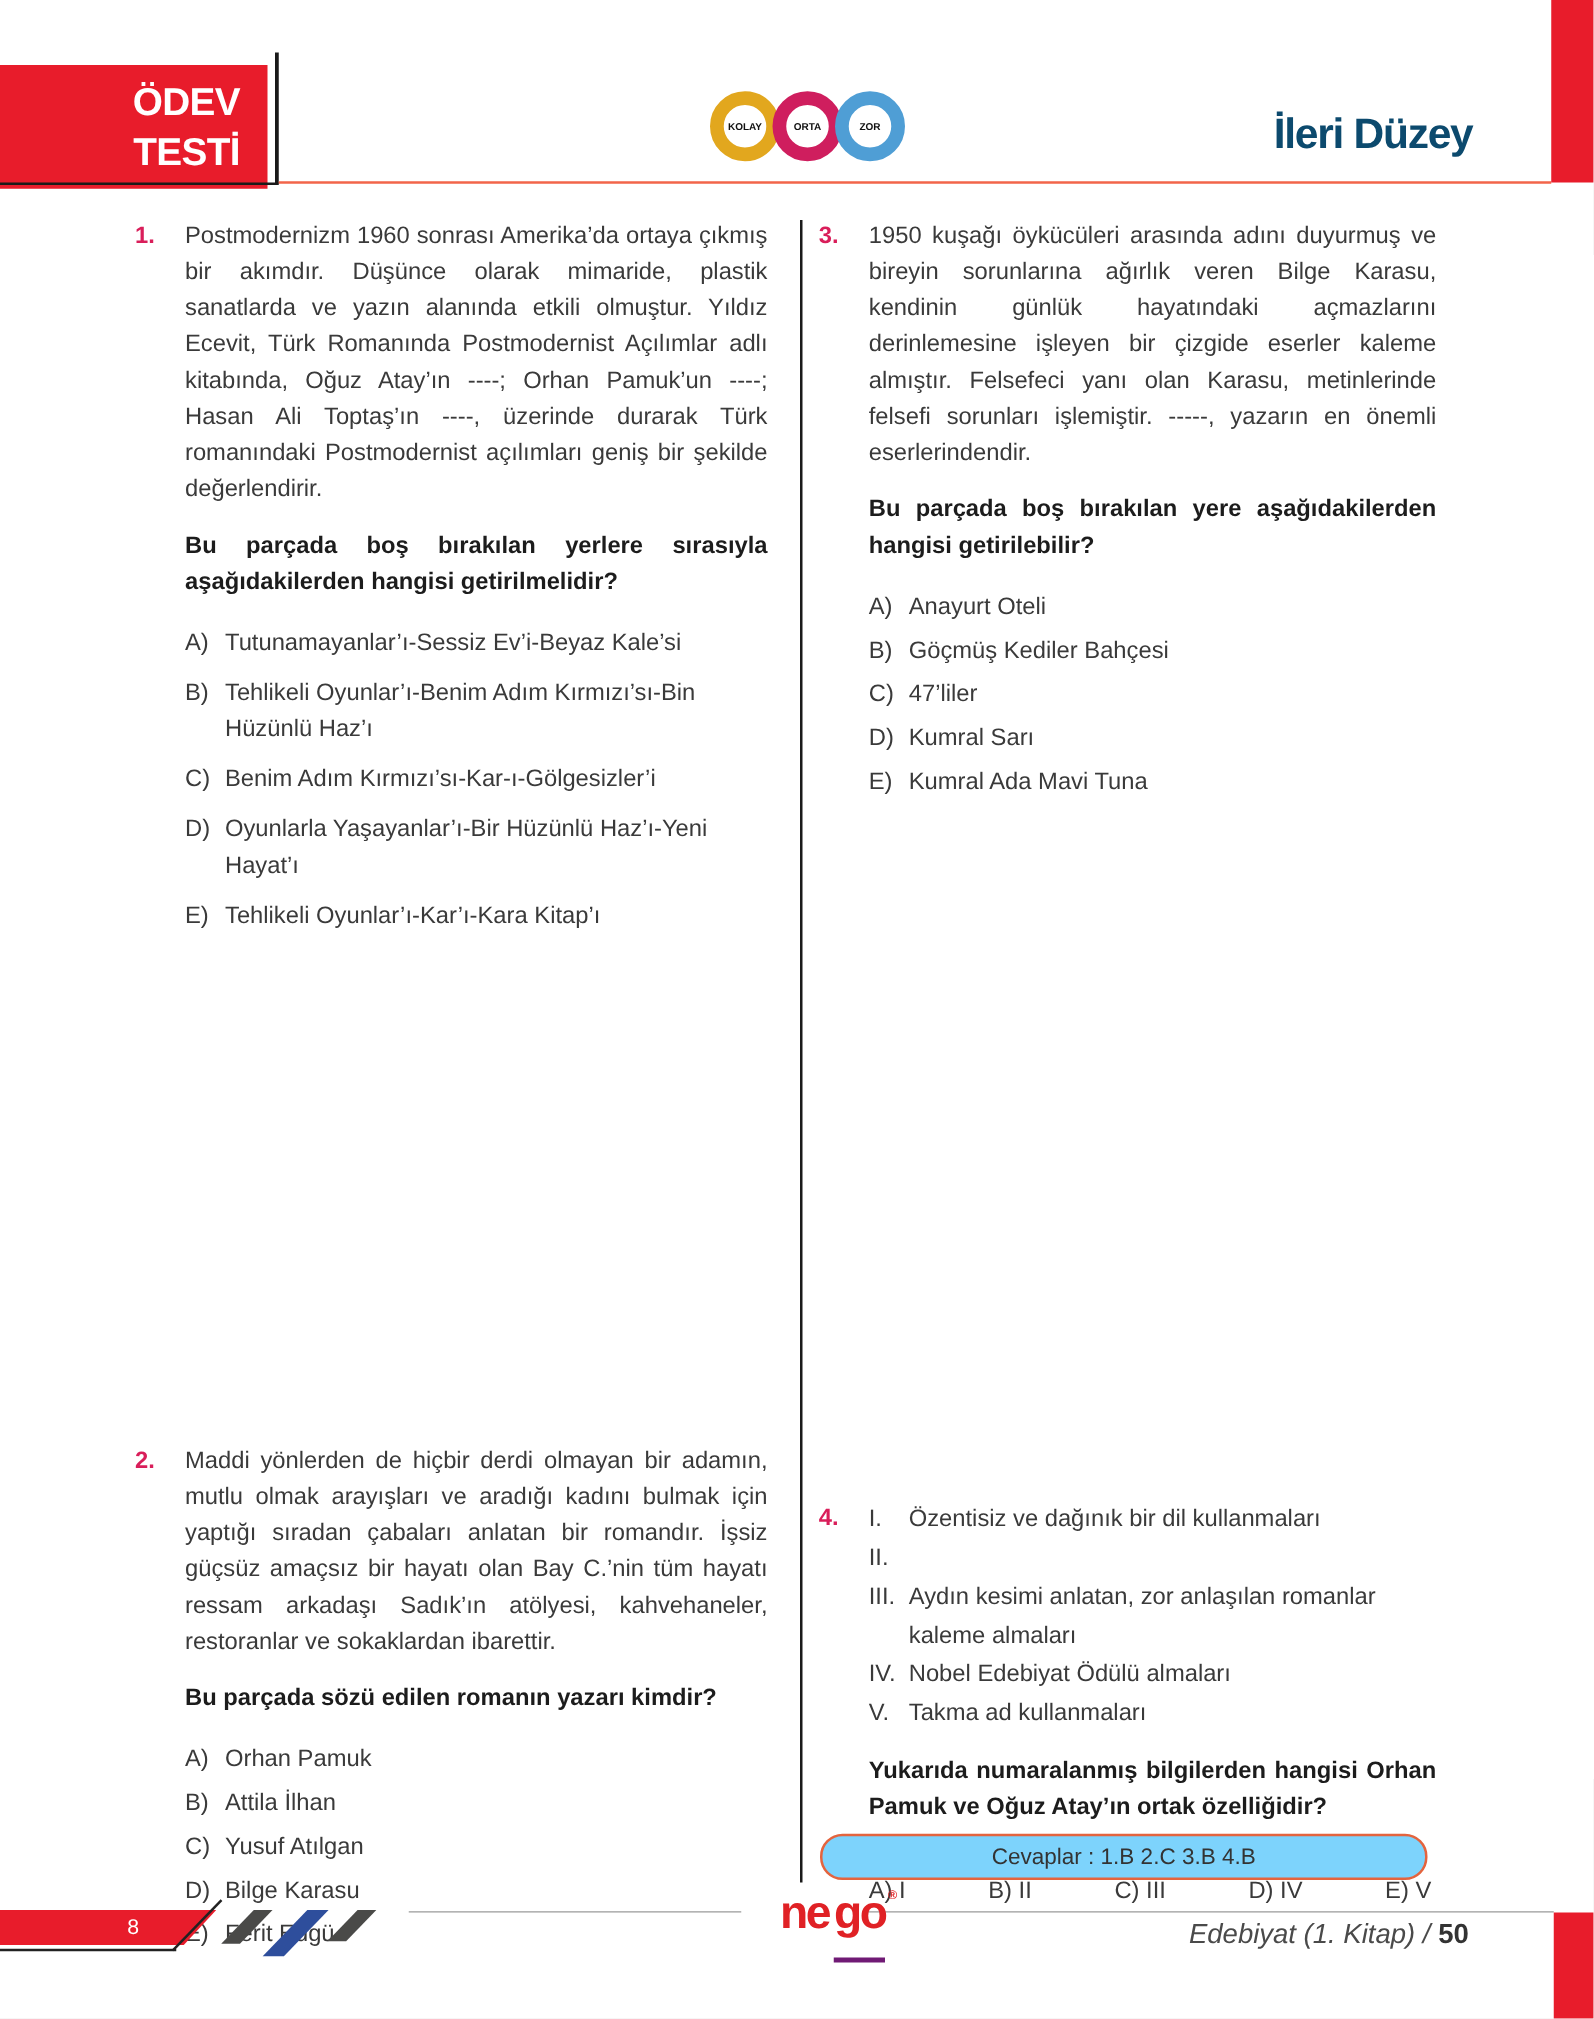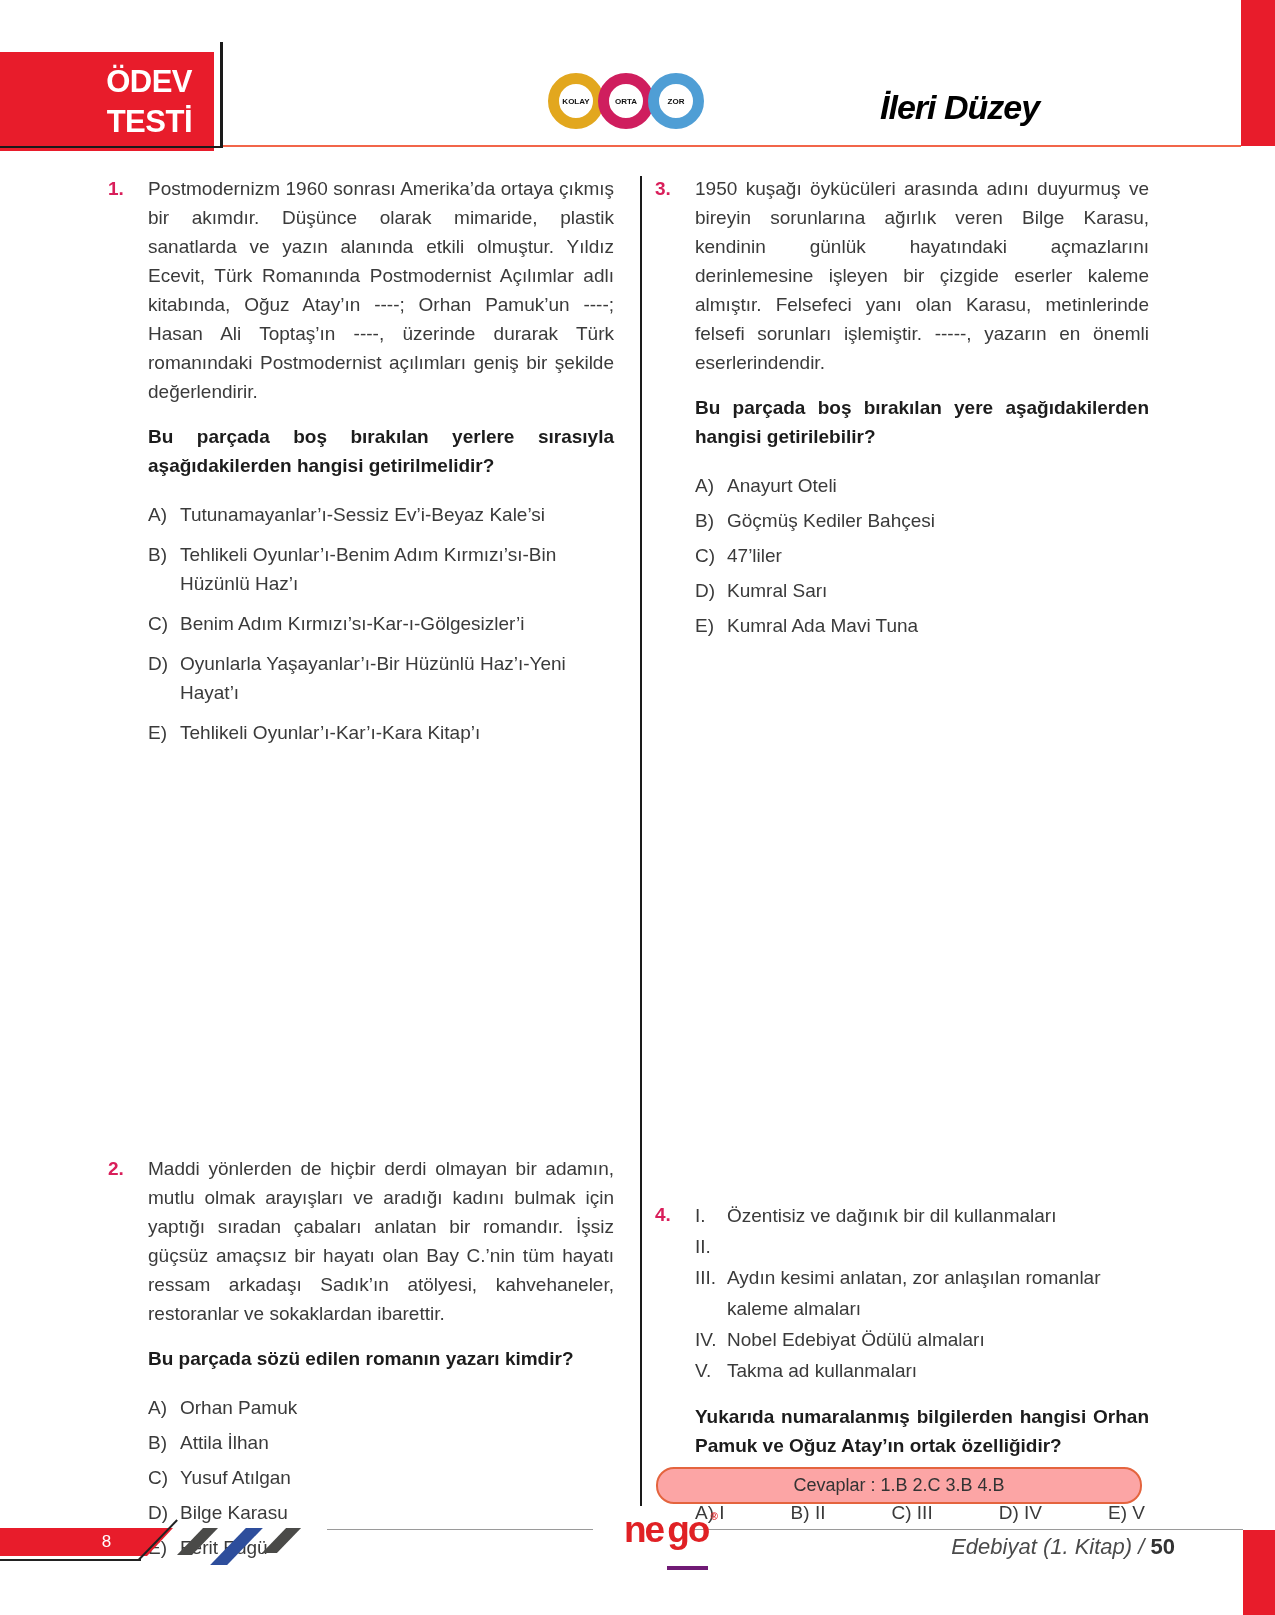--- a/index.html
+++ b/index.html
@@ -15,33 +15,33 @@
     line-height:40px; letter-spacing:-0.5px;
     display:flex; flex-direction:column; justify-content:center; align-items:flex-end;
     padding-right:22px; box-sizing:border-box; text-align:right;
   }
   .badge-vline{position:absolute; left:220px; top:42px; width:3px; height:105px; background:#1a1a1a;}
   .badge-hline{position:absolute; left:0; top:146px; width:223px; height:2px; background:#1a1a1a;}
   .orange-rule{position:absolute; left:223px; top:145px; width:1018px; height:2px; background:#f2654a;}
   .topbar-right{position:absolute; left:1241px; top:0; width:34px; height:146px; background:#e81c2b;}
   .bottombar-right{position:absolute; left:1243px; top:1530px; width:32px; height:85px; background:#e81c2b;}
 
-  .difficulty{position:absolute; left:548px; top:73px; display:flex;text-align:center;}
+  .difficulty{position:absolute; left:568px; top:73px; display:flex;text-align:center;}
   .ring{
     width:34px; height:34px; border-radius:50%; background:#fff;
     display:flex; align-items:center; justify-content:center;
     font-size:8px; font-weight:bold; color:#111; letter-spacing:0;
   }
   .ring.kolay{border:11px solid #e2a71e;}
   .ring.orta {border:11px solid #cf1e5e; margin-left:-6px;}
   .ring.zor  {border:11px solid #4f9ed5; margin-left:-6px;}
 
   .level{
-    position:absolute; left:880px; top:88px; width:298px; 
-    font-size:34px; font-weight:bold; color:#000000; letter-spacing:-1px;font-style:italic;
+    position:absolute; left:880px; top:88px; width:298px; text-align:right;
+    font-size:34px; font-weight:bold; color:#0c4a6e; letter-spacing:-1px;
   }
 
   
   .divider{position:absolute; left:640px; top:176px; width:2px; height:1330px; background:#1a1a1a;}
 
   
   .q{position:absolute; font-size:19px; line-height:29px;}
   .q1{left:108px; top:174px;  width:506px;}
   .q2{left:108px; top:1154px; width:506px;}
   .q3{left:655px; top:174px;  width:494px;}
@@ -59,21 +59,21 @@
   .opt .letter{width:32px; flex:0 0 32px;}
   .opt .otext{flex:1;}
   .items{margin-top:0;}
   .item{display:flex; line-height:31px;}
   .item .numeral{width:32px; flex:0 0 32px;}
   .inline-opts{display:flex; justify-content:space-between; margin-top:38px; padding-right:4px;}
 
   
   .answers{
     position:absolute; left:656px; top:1467px; width:482px; height:33px;
-    background:#fca5a5; border:2px solid #e4643e; border-radius:18px;
+    background:#7dd3fc; border:2px solid #e4643e; border-radius:18px;
     display:flex; align-items:center; justify-content:center;
     font-size:18px; color:#333;
   }
 
   
   .page-band{
     position:absolute; left:0; top:1528px; width:173px; height:28px;
     background:#e81c2b; clip-path:polygon(0 0,173px 0,147px 28px,0 28px);
     color:#fff; font-size:17px; display:flex; align-items:center; justify-content:center;
     padding-left:40px; box-sizing:border-box;

